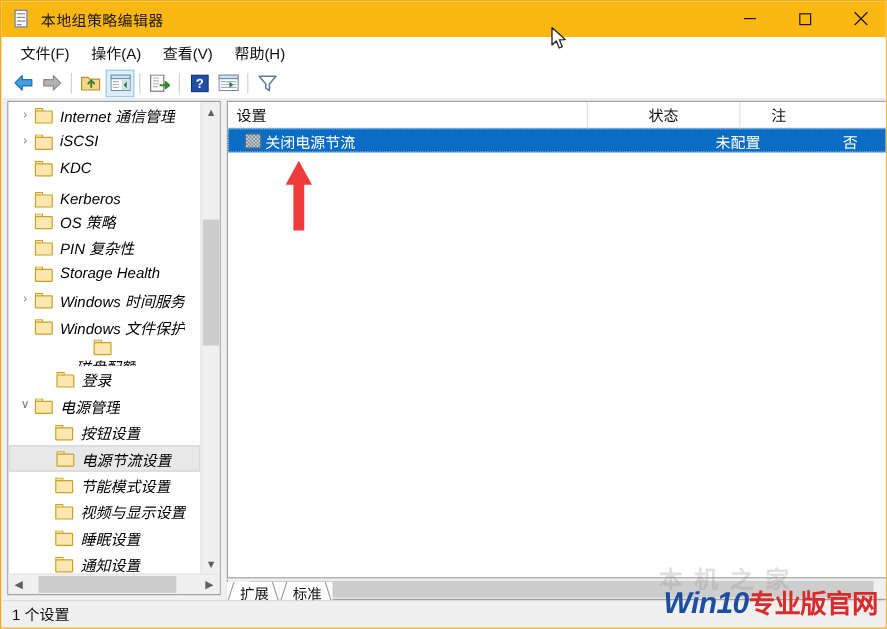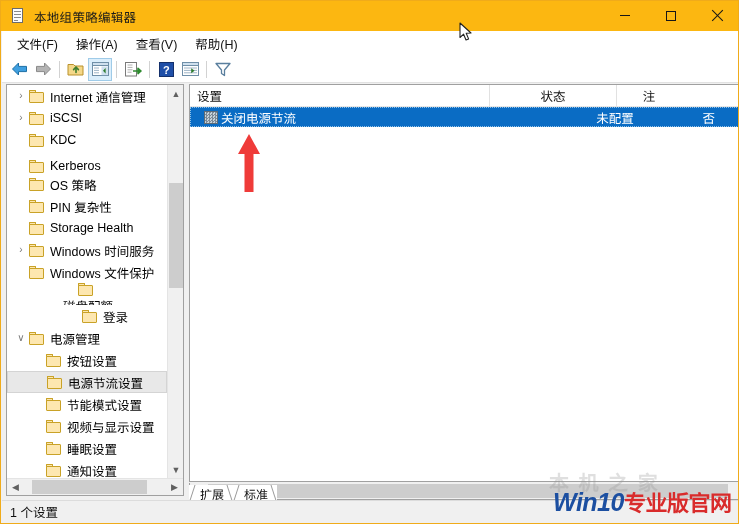--- a/index.html
+++ b/index.html
@@ -228,21 +228,21 @@
     border: 1px solid #c9a227;
     border-bottom: none;
     border-radius: 1px 1px 0 0;
     box-sizing: border-box;
   }
   .tree-item.selected {
     background: #e8e8e8;
     border: 1px solid #d4d4d4;
     box-sizing: border-box;
   }
-  .tree-item .label { overflow: hidden; text-overflow: clip; }
+  .tree-item .label { overflow: hidden; text-overflow: clip; font-style: italic; }
 
   
   .vscroll {
     position: absolute;
     right: 0px; top: 0px;
     width: 16px;
     height: 393px;
     background: #f0f0f0;
     border-left: 1px solid #e4e4e4;
     box-sizing: border-box;
@@ -659,21 +659,21 @@
             <span class="label">Windows 文件保护</span>
           </div>
           <div class="tree-item" style="padding-left: 6px; flex-direction: column;">
             <span class="chev"></span>
             <span class="folder">
               <span class="fold-tab"></span>
               <span class="fold-back"></span>
             </span>
             <span class="label">磁盘配额</span>
           </div>
-          <div class="tree-item" style="padding-left: 24px; justify-content: center;">
+          <div class="tree-item" style="padding-left: 24px;">
             <span class="chev"></span>
             <span class="folder">
               <span class="fold-tab"></span>
               <span class="fold-back"></span>
             </span>
             <span class="label">登录</span>
           </div>
           <div class="tree-item" style="padding-left: 6px;">
             <span class="chev">∨</span>
             <span class="folder">

